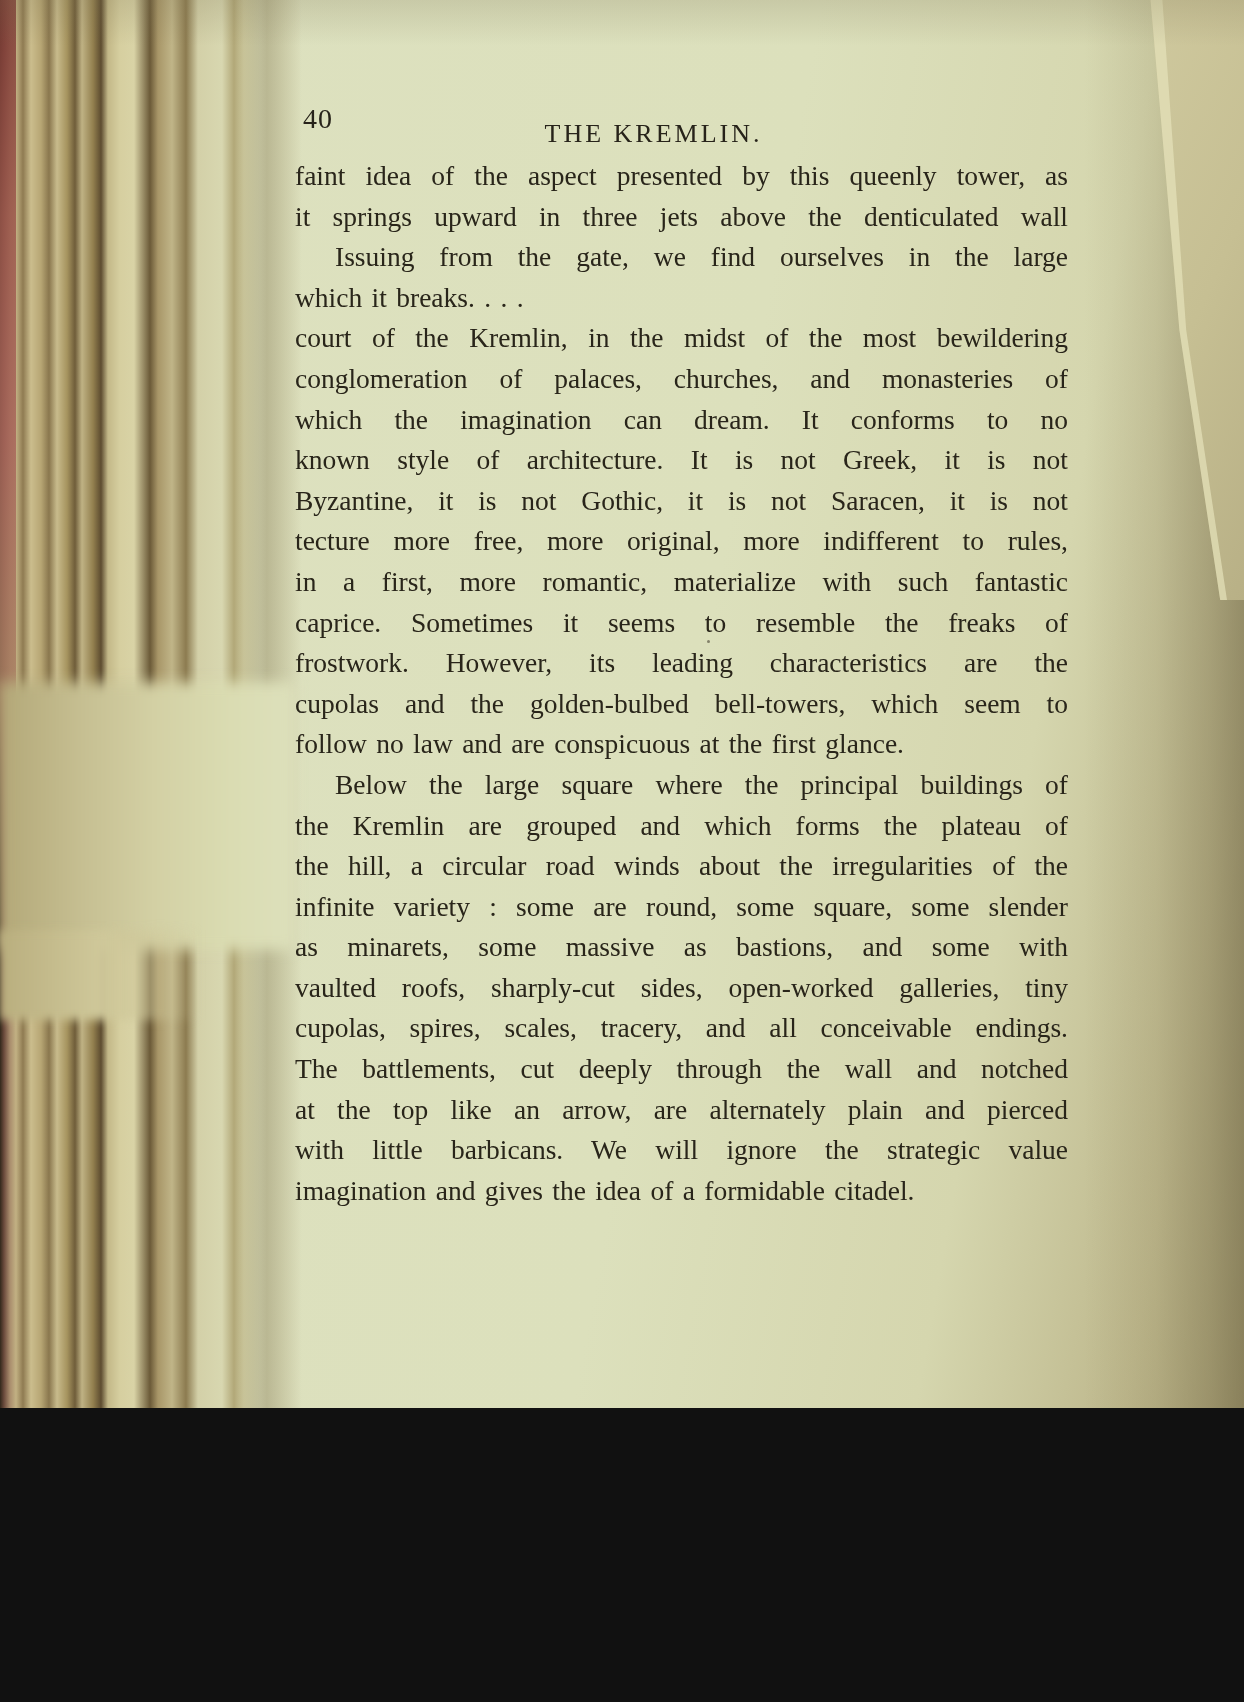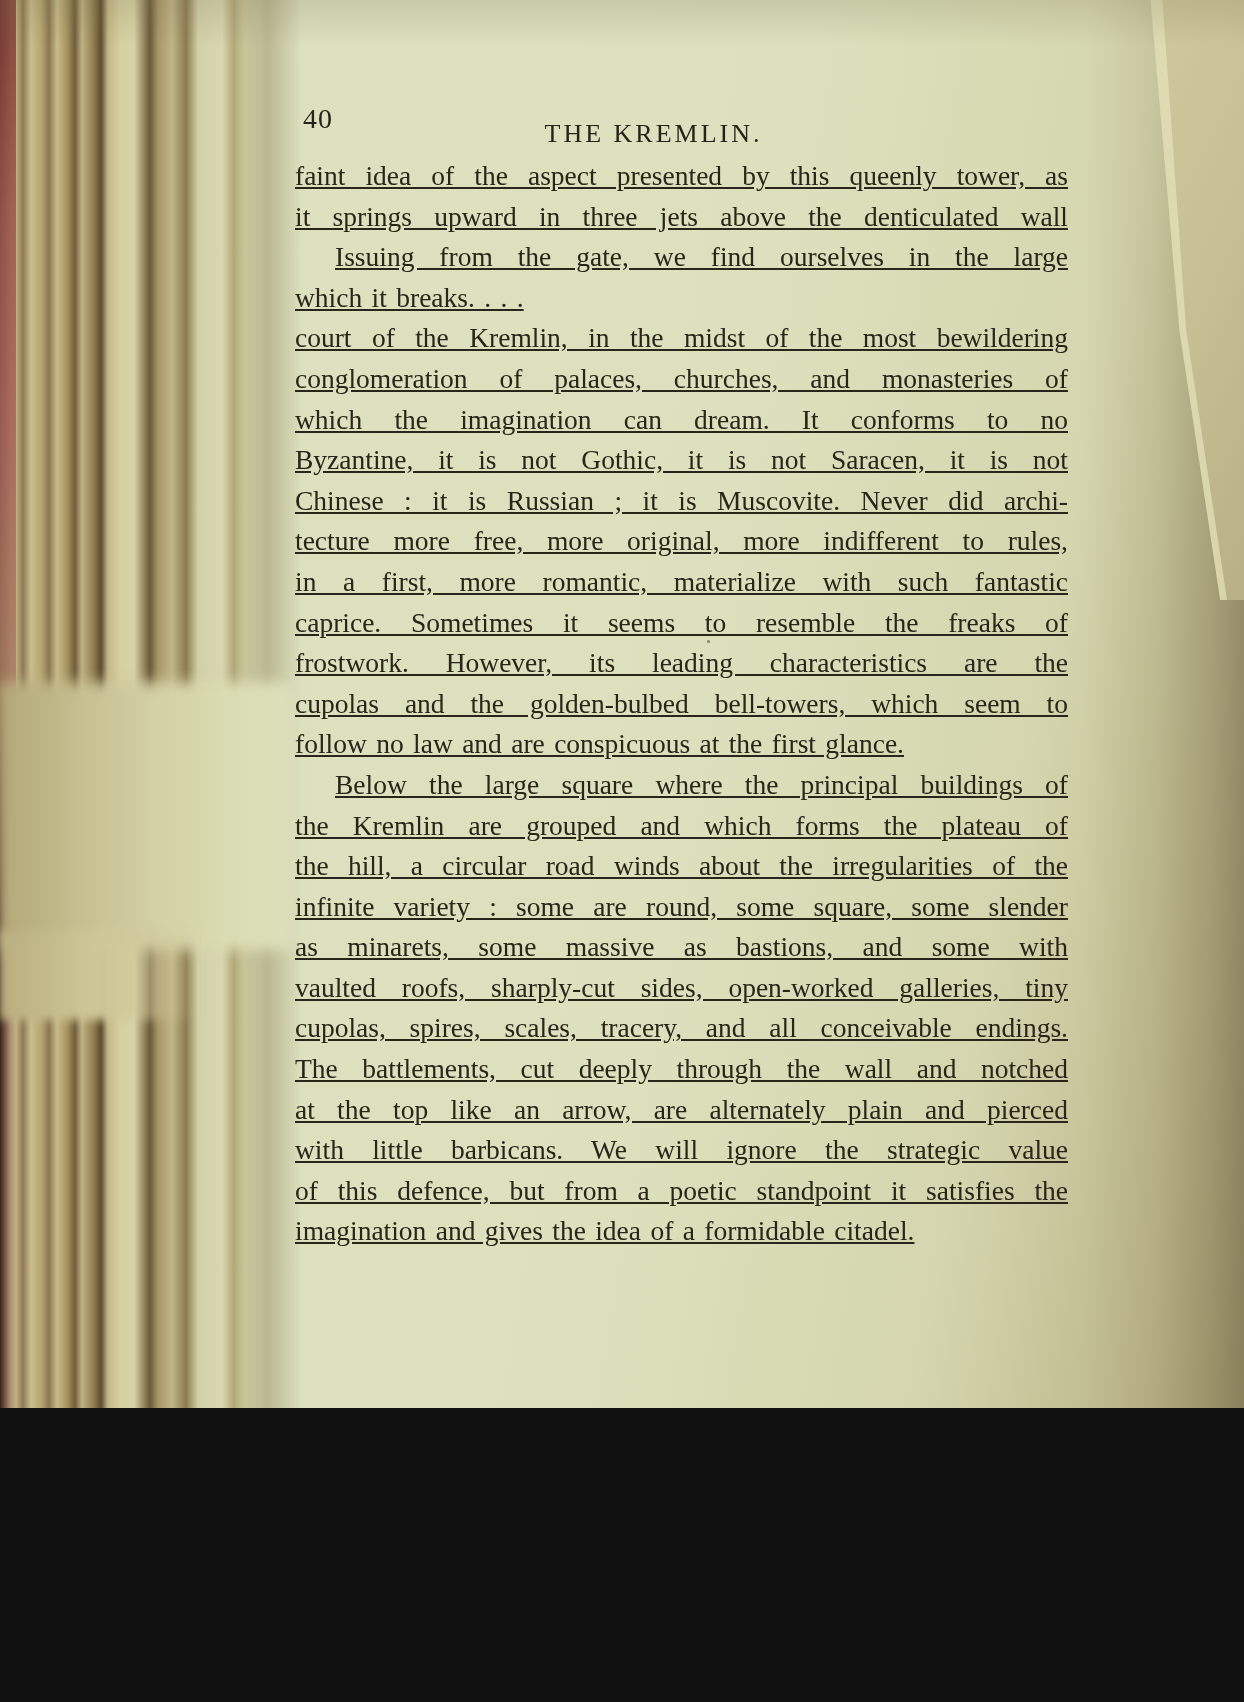--- a/index.html
+++ b/index.html
@@ -100,21 +100,21 @@
     position: absolute; left: 0; right: 58px; top: 0; text-align: center;
     font-size: 26px; font-weight: normal; letter-spacing: 3px; margin-top: 18px;
   }
 
   .text-block {
     position: absolute; left: 295px; top: 156px; width: 773px;
     font-size: 27.5px; line-height: 40.6px; color: #29251a;
     word-spacing: 2.5px;
     text-rendering: optimizeLegibility;
   }
-  .line { text-align: justify; text-align-last: justify; white-space: normal; text-decoration: underline; }
+  .line { text-align: justify; text-align-last: justify; white-space: normal; }
   .line.para-last { text-align-last: left; }
   .line.indent { text-indent: 40px; }
 </style>
 </head>
 <body>
 
 <div class="photo">
 
   <div class="left-stack"></div>
   <div class="red-sliver"></div>
@@ -134,38 +134,37 @@
   </div>
 
   <div class="text-block">
       <div class="line">faint idea of the aspect presented by this queenly tower, as</div>
       <div class="line">it springs upward in three jets above the denticulated wall</div>
       <div class="line indent">Issuing from the gate, we find ourselves in the large</div>
       <div class="line para-last">which it breaks. . . .</div>
       <div class="line">court of the Kremlin, in the midst of the most bewildering</div>
       <div class="line">conglomeration of palaces, churches, and monasteries of</div>
       <div class="line">which the imagination can dream.  It conforms to no</div>
+      <div class="line">known style of architecture.  It is not Greek, it is not</div>
       <div class="line">Byzantine, it is not Gothic, it is not Saracen, it is not</div>
-      <div class="line">Chinese : it is Russian ; it is Muscovite.  Never did archi-</div>
       <div class="line">tecture more free, more original, more indifferent to rules,</div>
       <div class="line">in a first, more romantic, materialize with such fantastic</div>
       <div class="line">caprice.  Sometimes it seems to resemble the freaks of</div>
       <div class="line">frostwork.  However, its leading characteristics are the</div>
       <div class="line">cupolas and the golden-bulbed bell-towers, which seem to</div>
       <div class="line para-last">follow no law and are conspicuous at the first glance.</div>
       <div class="line indent">Below the large square where the principal buildings of</div>
       <div class="line">the Kremlin are grouped and which forms the plateau of</div>
       <div class="line">the hill, a circular road winds about the irregularities of the</div>
       <div class="line">infinite variety :  some are round, some square, some slender</div>
       <div class="line">as minarets, some massive as bastions, and some with</div>
       <div class="line">vaulted roofs, sharply-cut sides, open-worked galleries, tiny</div>
       <div class="line">cupolas, spires, scales, tracery, and all conceivable endings.</div>
       <div class="line">The battlements, cut deeply through the wall and notched</div>
       <div class="line">at the top like an arrow, are alternately plain and pierced</div>
       <div class="line">with little barbicans.  We will ignore the strategic value</div>
-      <div class="line">of this defence, but from a poetic standpoint it satisfies the</div>
       <div class="line para-last">imagination and gives the idea of a formidable citadel.</div>
     </div>
 
   <div class="speck s1"></div>
   <div class="speck s2"></div>
   <div class="speck s3"></div>
 </div>
 
 </body></html>

